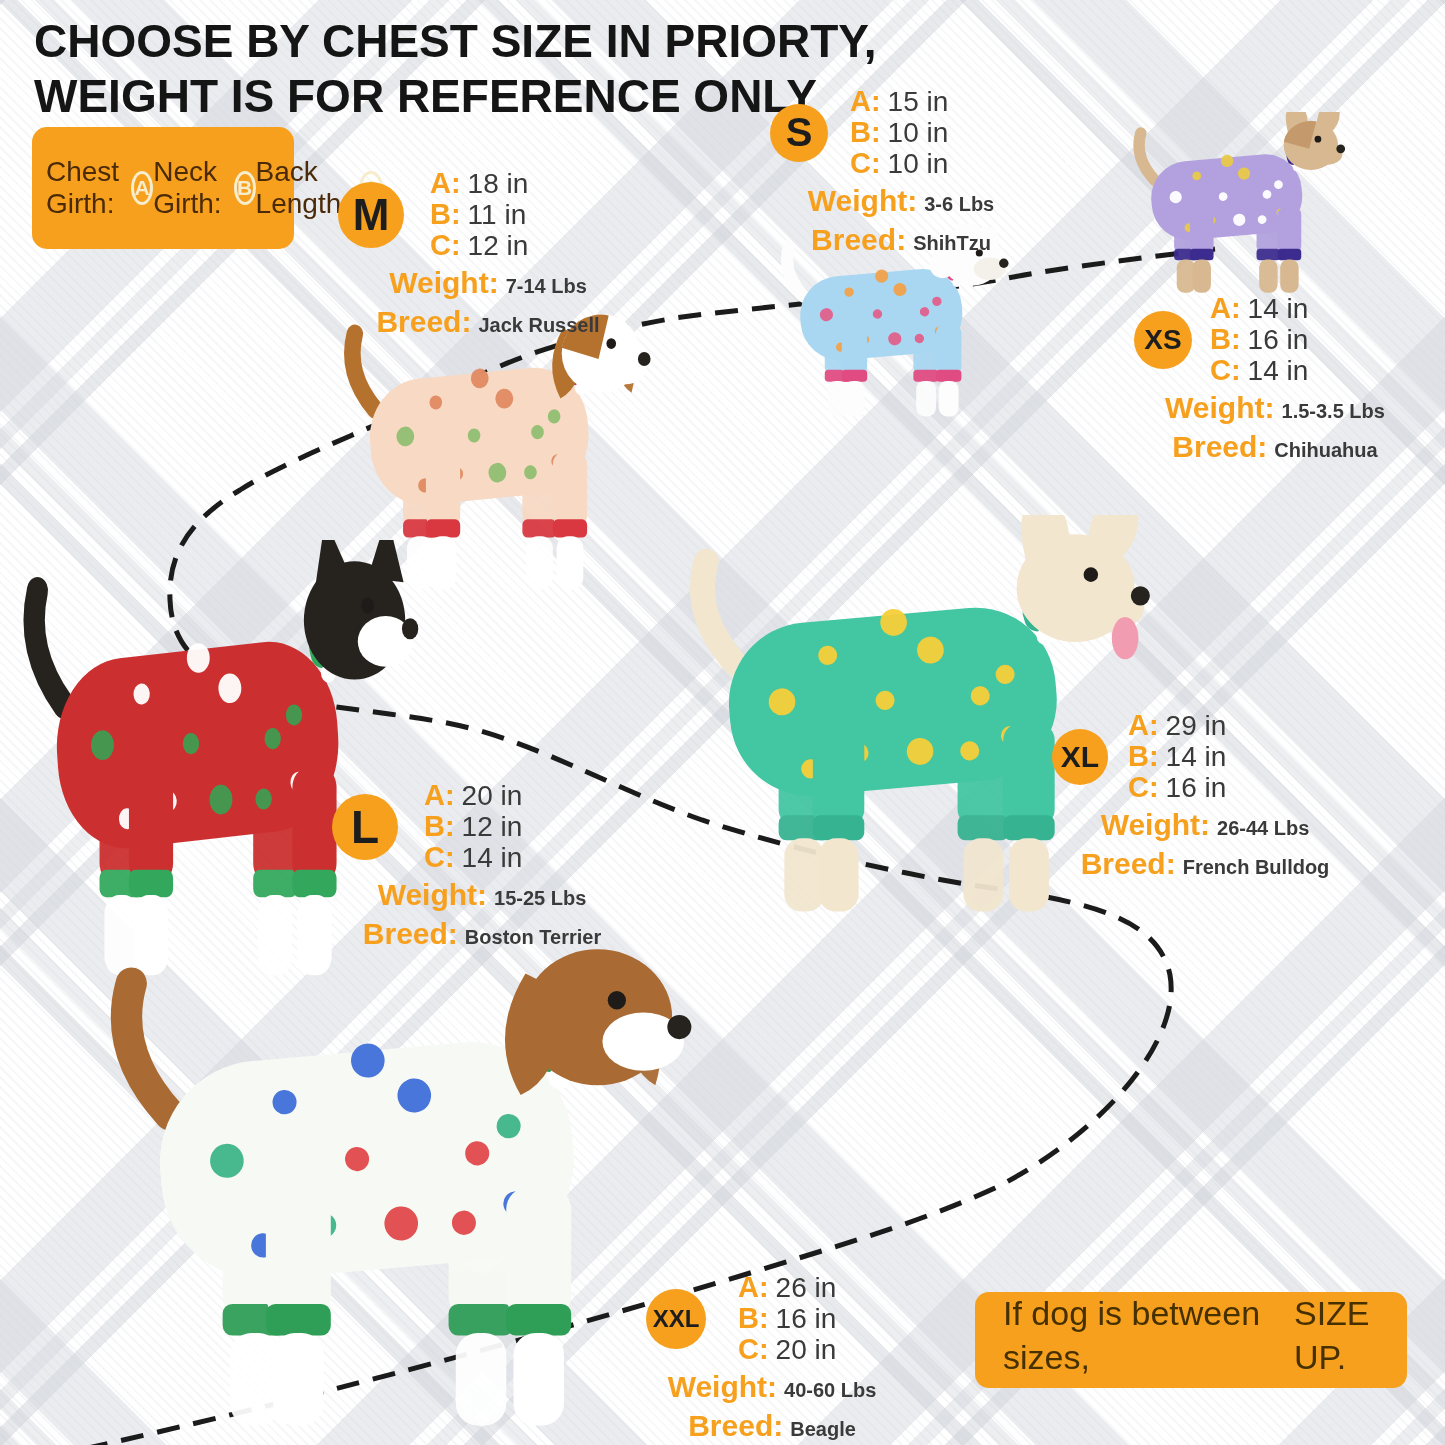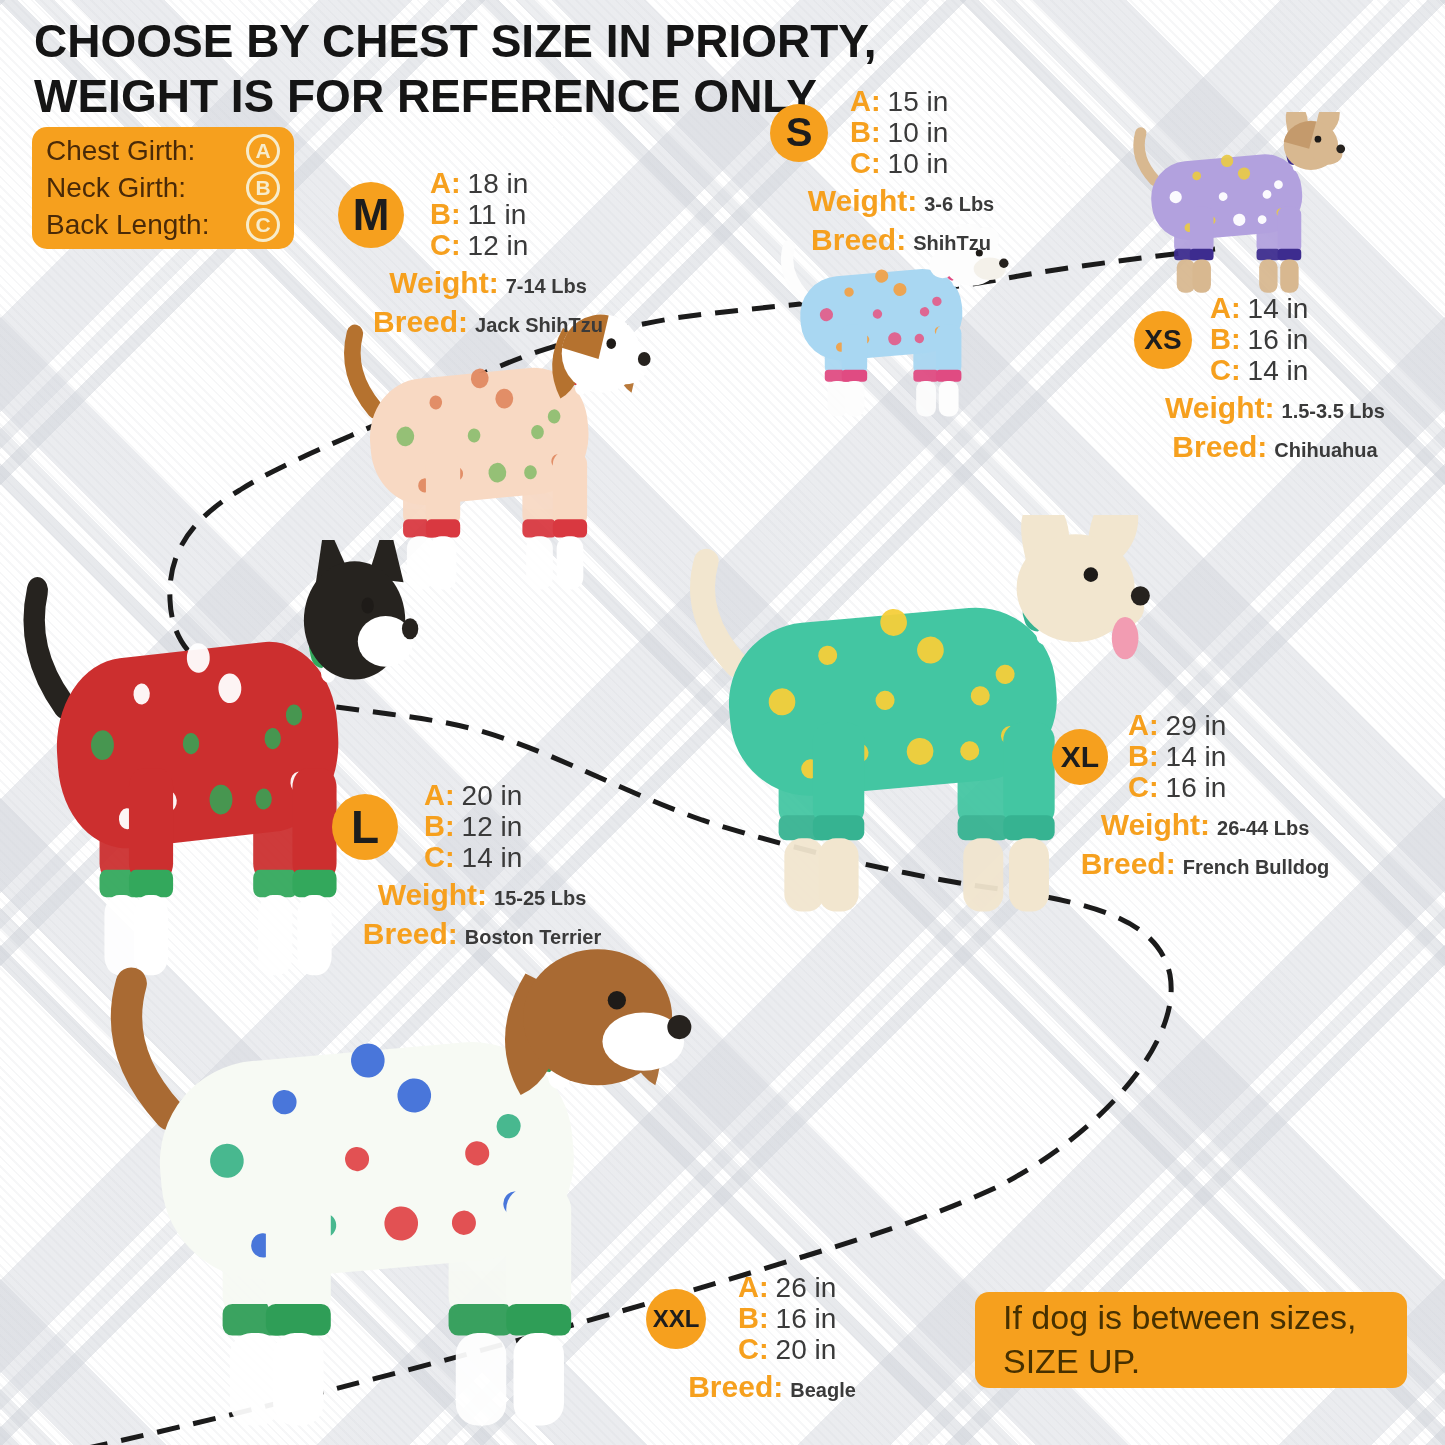--- a/index.html
+++ b/index.html
@@ -12,40 +12,40 @@
       repeating-linear-gradient(45deg, rgba(170,175,185,0.10) 0 2px, rgba(255,255,255,0) 2px 7px);
   }
   .layer{position:absolute;inset:0;}
   #dash-layer{z-index:1;pointer-events:none;}
   .dog{position:absolute;z-index:2;}
   .txt{position:absolute;z-index:3;}
 
   .title{left:26px;top:14px;font-size:46px;font-weight:700;line-height:1.2;color:var(--title,#151515);letter-spacing:0px;margin-left:8px;}
 
   .legend-box{left:32px;top:127px;width:262px;height:122px;background:var(--accent,#F6A01E);
-    border-radius:15px;display:flex;flex-direction:column;justify-content:space-evenly;padding:4px 14px;box-sizing:border-box;}
+    border-radius:15px;display:flex;flex-direction:row;justify-content:space-evenly;padding:4px 14px;box-sizing:border-box;}
   .legend-row{display:flex;align-items:center;justify-content:space-between;}
   .legend-label{font-size:28px;color:#4a2a08;}
   .legend-sym{width:34px;height:34px;border:3px solid #F7ECCB;border-radius:50%;color:#F7ECCB;
     font-size:21px;font-weight:700;display:flex;align-items:center;justify-content:center;box-sizing:border-box;}
 
   .size-block{position:absolute;}
   .abc-wrap{display:flex;align-items:center;}
   .size-circle{background:var(--accent,#F6A01E);color:#1d1d1d;font-weight:700;border-radius:50%;
     display:flex;align-items:center;justify-content:center;flex:0 0 auto;}
   .abc-rows{display:flex;flex-direction:column;}
   .abc-row{display:flex;align-items:baseline;line-height:30px;}
   .k{color:var(--accent,#F6A01E);font-weight:700;font-size:29px;margin-right:7px;}
   .v{color:var(--valtext,#3A3A3A);font-size:28px;white-space:nowrap;}
   .kv-row{text-align:center;margin-top:5px;white-space:nowrap;}
   .kv-row .k{font-size:30px;}
   .kv-row .v{font-size:20px;font-weight:bold;}
 
   .note-box{left:975px;top:1292px;width:432px;height:96px;background:var(--accent,#F6A01E);
-    border-radius:14px;display:flex;flex-direction:column;justify-content:center;padding-left:28px;box-sizing:border-box;}
+    border-radius:14px;display:flex;flex-direction:row;justify-content:center;padding-left:28px;box-sizing:border-box;}
   .note-line{font-size:34px;color:var(--notetext,#463000);line-height:1.28;}
 </style>
 </head>
 <body>
 
 <div id="canvas">
 
   <svg class="layer" id="dash-layer" viewBox="0 0 1445 1445" width="1445" height="1445">
     <path id="dash-path" fill="none" stroke="#1B1B1B" stroke-width="5" stroke-dasharray="23 14" d="M 1215 249
          C 1140 258 1060 268 1008 278
@@ -396,21 +396,21 @@
               <span class="k">B:</span>
               <span class="v">11 in</span>
             </div>
             <div class="abc-row">
               <span class="k">C:</span>
               <span class="v">12 in</span>
             </div>
           </div>
         </div>
         <div class="kv-row"><span class="k">Weight:</span><span class="v">7-14 Lbs</span></div>
-        <div class="kv-row"><span class="k">Breed:</span><span class="v">Jack ShihTzu</span></div>
+        <div class="kv-row"><span class="k">Breed:</span><span class="v">Jack Russell</span></div>
       </div>
       <div class="txt size-block" style="left: 770px; top: 86px; width: 262px;">
         <div class="abc-wrap">
           <div class="size-circle" style="width:58px;height:58px;font-size:40px;margin-right:22px;">S</div>
           <div class="abc-rows">
             <div class="abc-row">
               <span class="k">A:</span>
               <span class="v">15 in</span>
             </div>
             <div class="abc-row">
@@ -500,20 +500,21 @@
             <div class="abc-row">
               <span class="k">B:</span>
               <span class="v">16 in</span>
             </div>
             <div class="abc-row">
               <span class="k">C:</span>
               <span class="v">20 in</span>
             </div>
           </div>
         </div>
+        <div class="kv-row"><span class="k">Weight:</span><span class="v">40-60 Lbs</span></div>
         <div class="kv-row"><span class="k">Breed:</span><span class="v">Beagle</span></div>
       </div>
     </div>
 
   <div class="txt note-box">
     <div class="note-line">If dog is between sizes,</div>
     <div class="note-line">SIZE UP.</div>
   </div>
 
 </div>

